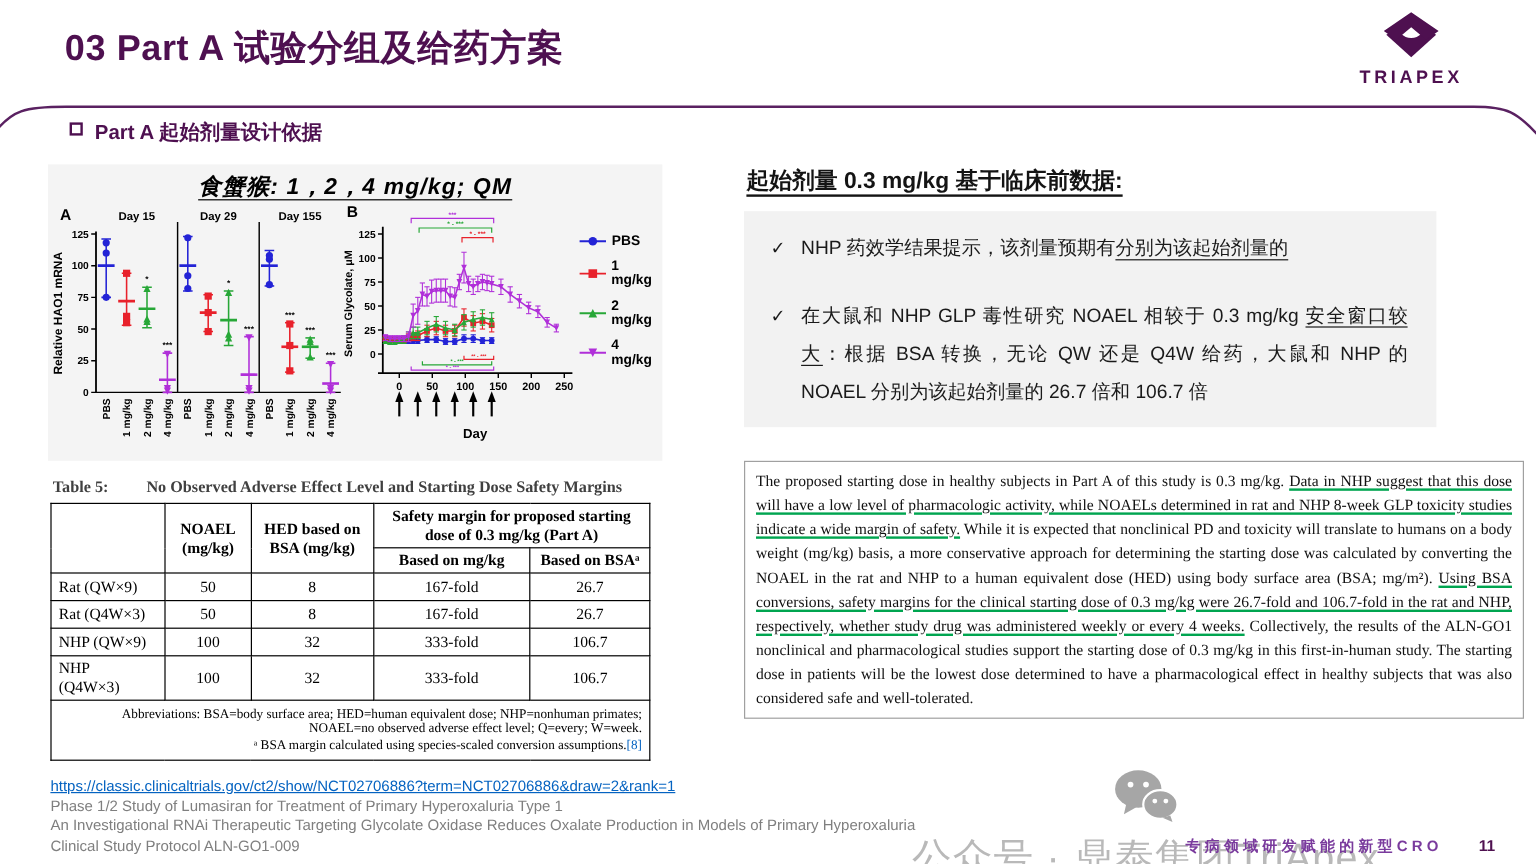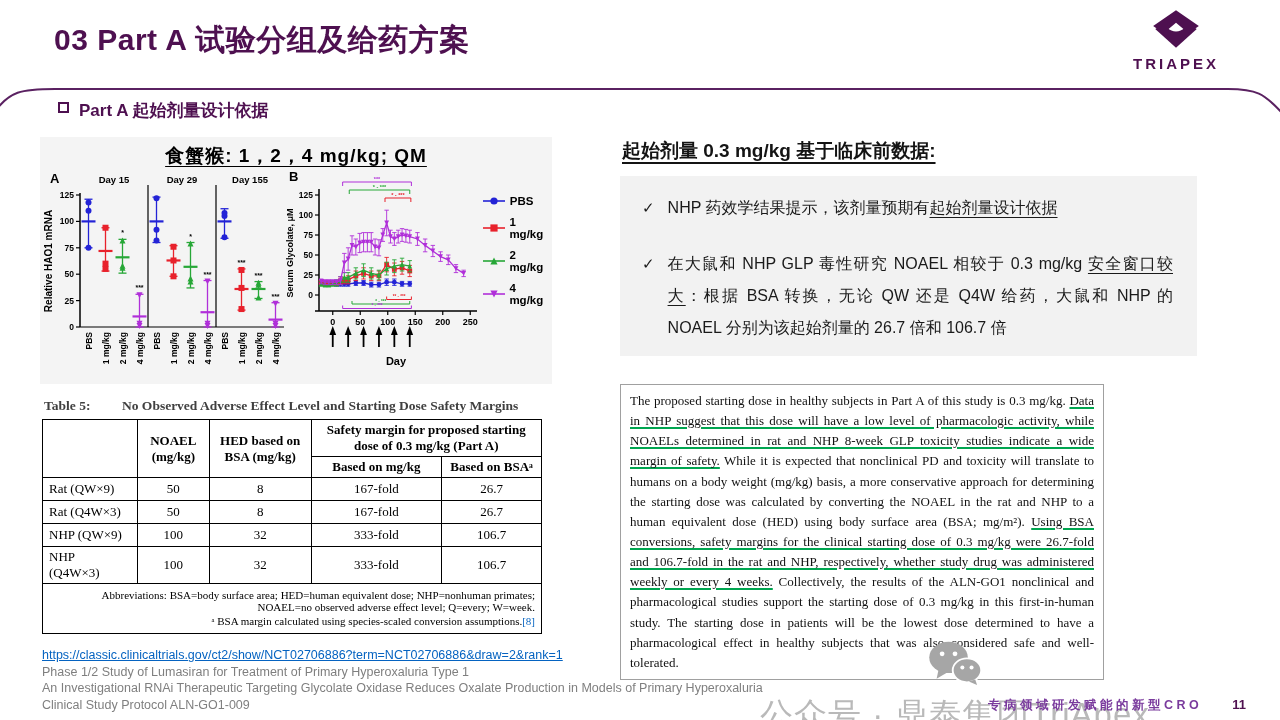--- a/index.html
+++ b/index.html
@@ -19,21 +19,21 @@
   .sq { width:11px; height:11px; border:2.5px solid #4e1050; margin-right:10px; margin-top:3px; }
   .section-heading-text { font-size:17px; font-weight:700; color:#4e1050; }
 
   .figure-box {
     position:absolute; left:40px; top:137px; width:512px; height:247px;
     background:#f4f4f4; padding-top:6px;
   }
   .fig-title { text-align:center; }
   .fig-title span {
     font-size:19px; font-weight:600; color:#000; text-decoration:underline;
-    text-underline-offset:4px; letter-spacing:1px;
+    text-underline-offset:4px; letter-spacing:1px;font-style:italic;
   }
   .charts-row { display:flex; margin-top:0; padding-left:2px; }
   .legend { display:flex; flex-direction:column; gap:9px; padding-top:26px; margin-left:2px; }
   .leg-item { display:flex; align-items:center; gap:4px; font-size:11.5px; font-weight:600; color:#000; }
 
   .table-wrap { position:absolute; left:42px; top:398px; width:500px; }
   .tbl-caption { font-family:"Liberation Serif",serif; font-weight:bold; font-size:13.5px;
     color:#404040; margin:0 0 5px 2px; white-space:nowrap; }
   .cap-label { display:inline-block; width:78px; }
   table.saf { border-collapse:collapse; width:100%; font-family:"Liberation Serif",serif;
@@ -53,21 +53,21 @@
   .gray-box {
     position:absolute; left:620px; top:176px; width:577px; min-height:180px;
     background:#f2f2f2; padding:16px 24px 12px 22px;
   }
   .bullet { display:flex; gap:13px; font-size:16px; line-height:2.0; color:#1a1a1a; text-align:justify; }
   .bullet.first { margin-bottom:24px; }
   .check { font-size:15px; line-height:2.15; }
   .gray-box .useg { text-decoration:underline; text-underline-offset:4px; }
 
   .para-box {
-    position:absolute; left:620px; top:384px; width:484px;
+    position:absolute; left:620px; top:384px; width:650px;
     border:1px solid #a0a0a0; background:#fff; padding:6px 9px;
     font-family:"Liberation Serif",serif; font-size:13px; line-height:1.55;
     color:#111; text-align:justify;
   }
   .para-box .useg { text-decoration:underline; text-decoration-color:#00a550;
     text-decoration-thickness:1.5px; text-underline-offset:2px; }
 
   .refs { position:absolute; left:42px; top:647px; width:780px; font-size:12.5px;
     line-height:16.5px; color:#7f7f7f; }
   .refs a { color:#0563c1; text-decoration:underline; display:block; white-space:nowrap; }
@@ -708,21 +708,21 @@
         </tr>
       </tfoot>
     </table>
   </div>
 
   <div class="right-heading">起始剂量 0.3 mg/kg 基于临床前数据: </div>
 
   <div class="gray-box">
     <div class="bullet first">
       <span class="check">✓</span>
-      <div><span>NHP 药效学结果提示，该剂量预期有</span><span class="useg">起始剂量设计依据</span></div>
+      <div><span>NHP 药效学结果提示，该剂量预期有</span><span class="useg">分别为该起始剂量的</span></div>
     </div>
     <div class="bullet">
       <span class="check">✓</span>
       <div><span>在大鼠和 NHP GLP 毒性研究 NOAEL 相较于 0.3 mg/kg </span><span class="useg">安全窗口较大</span><span>：根据 BSA 转换，无论 QW 还是 Q4W 给药，大鼠和 NHP 的 NOAEL 分别为该起始剂量的 26.7 倍和 106.7 倍</span></div>
     </div>
   </div>
 
   <div class="para-box">
     <p><span>The proposed starting dose in healthy subjects in Part A of this study is 0.3 mg/kg.  </span><span class="useg">Data in NHP suggest that this dose will have a low level of pharmacologic activity, while NOAELs determined in rat and NHP 8-week GLP toxicity studies indicate a wide margin of safety.</span><span>  While it is expected that nonclinical PD and toxicity will translate to humans on a body weight (mg/kg) basis, a more conservative approach for determining the starting dose was calculated by converting the NOAEL in the rat and NHP to a human equivalent dose (HED) using body surface area (BSA; mg/m²).  </span><span class="useg">Using BSA conversions, safety margins for the clinical starting dose of 0.3 mg/kg were 26.7-fold and 106.7-fold in the rat and NHP, respectively, whether study drug was administered weekly or every 4 weeks.</span><span>  Collectively, the results of the ALN-GO1 nonclinical and pharmacological studies support the starting dose of 0.3 mg/kg in this first-in-human study.  The starting dose in patients will be the lowest dose determined to have a pharmacological effect in healthy subjects that was also considered safe and well-tolerated.</span></p>
   </div>

